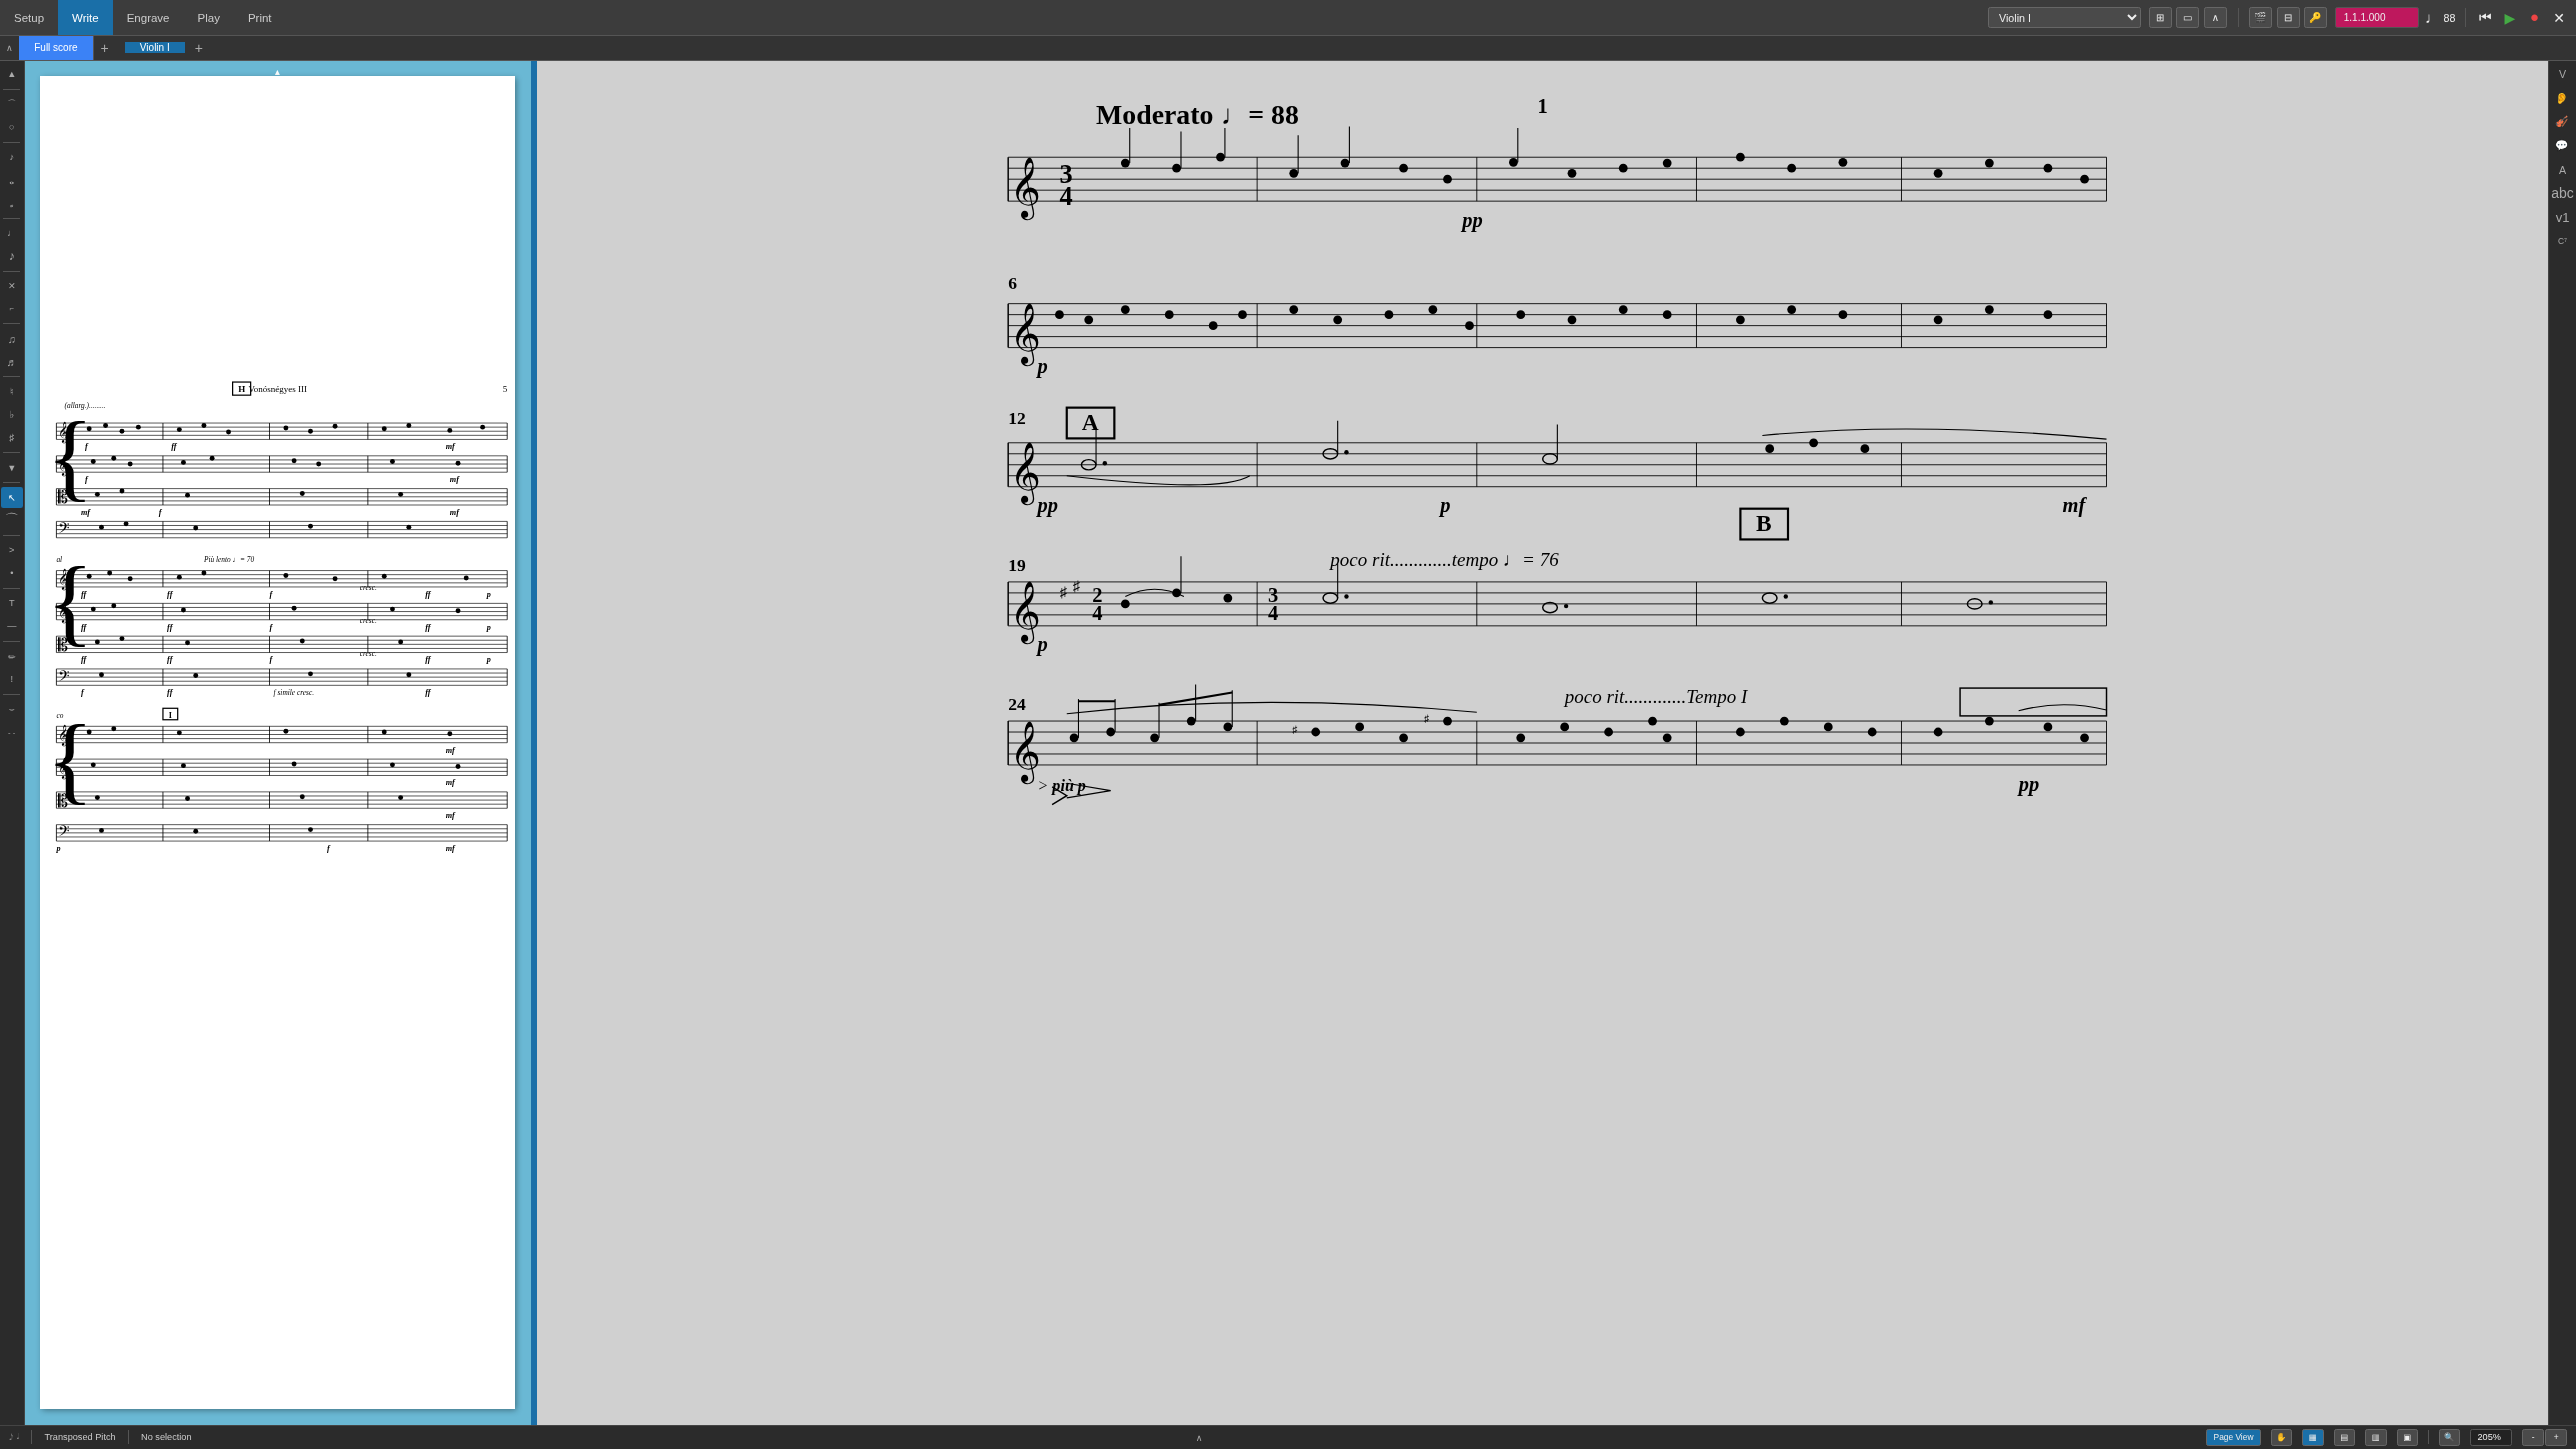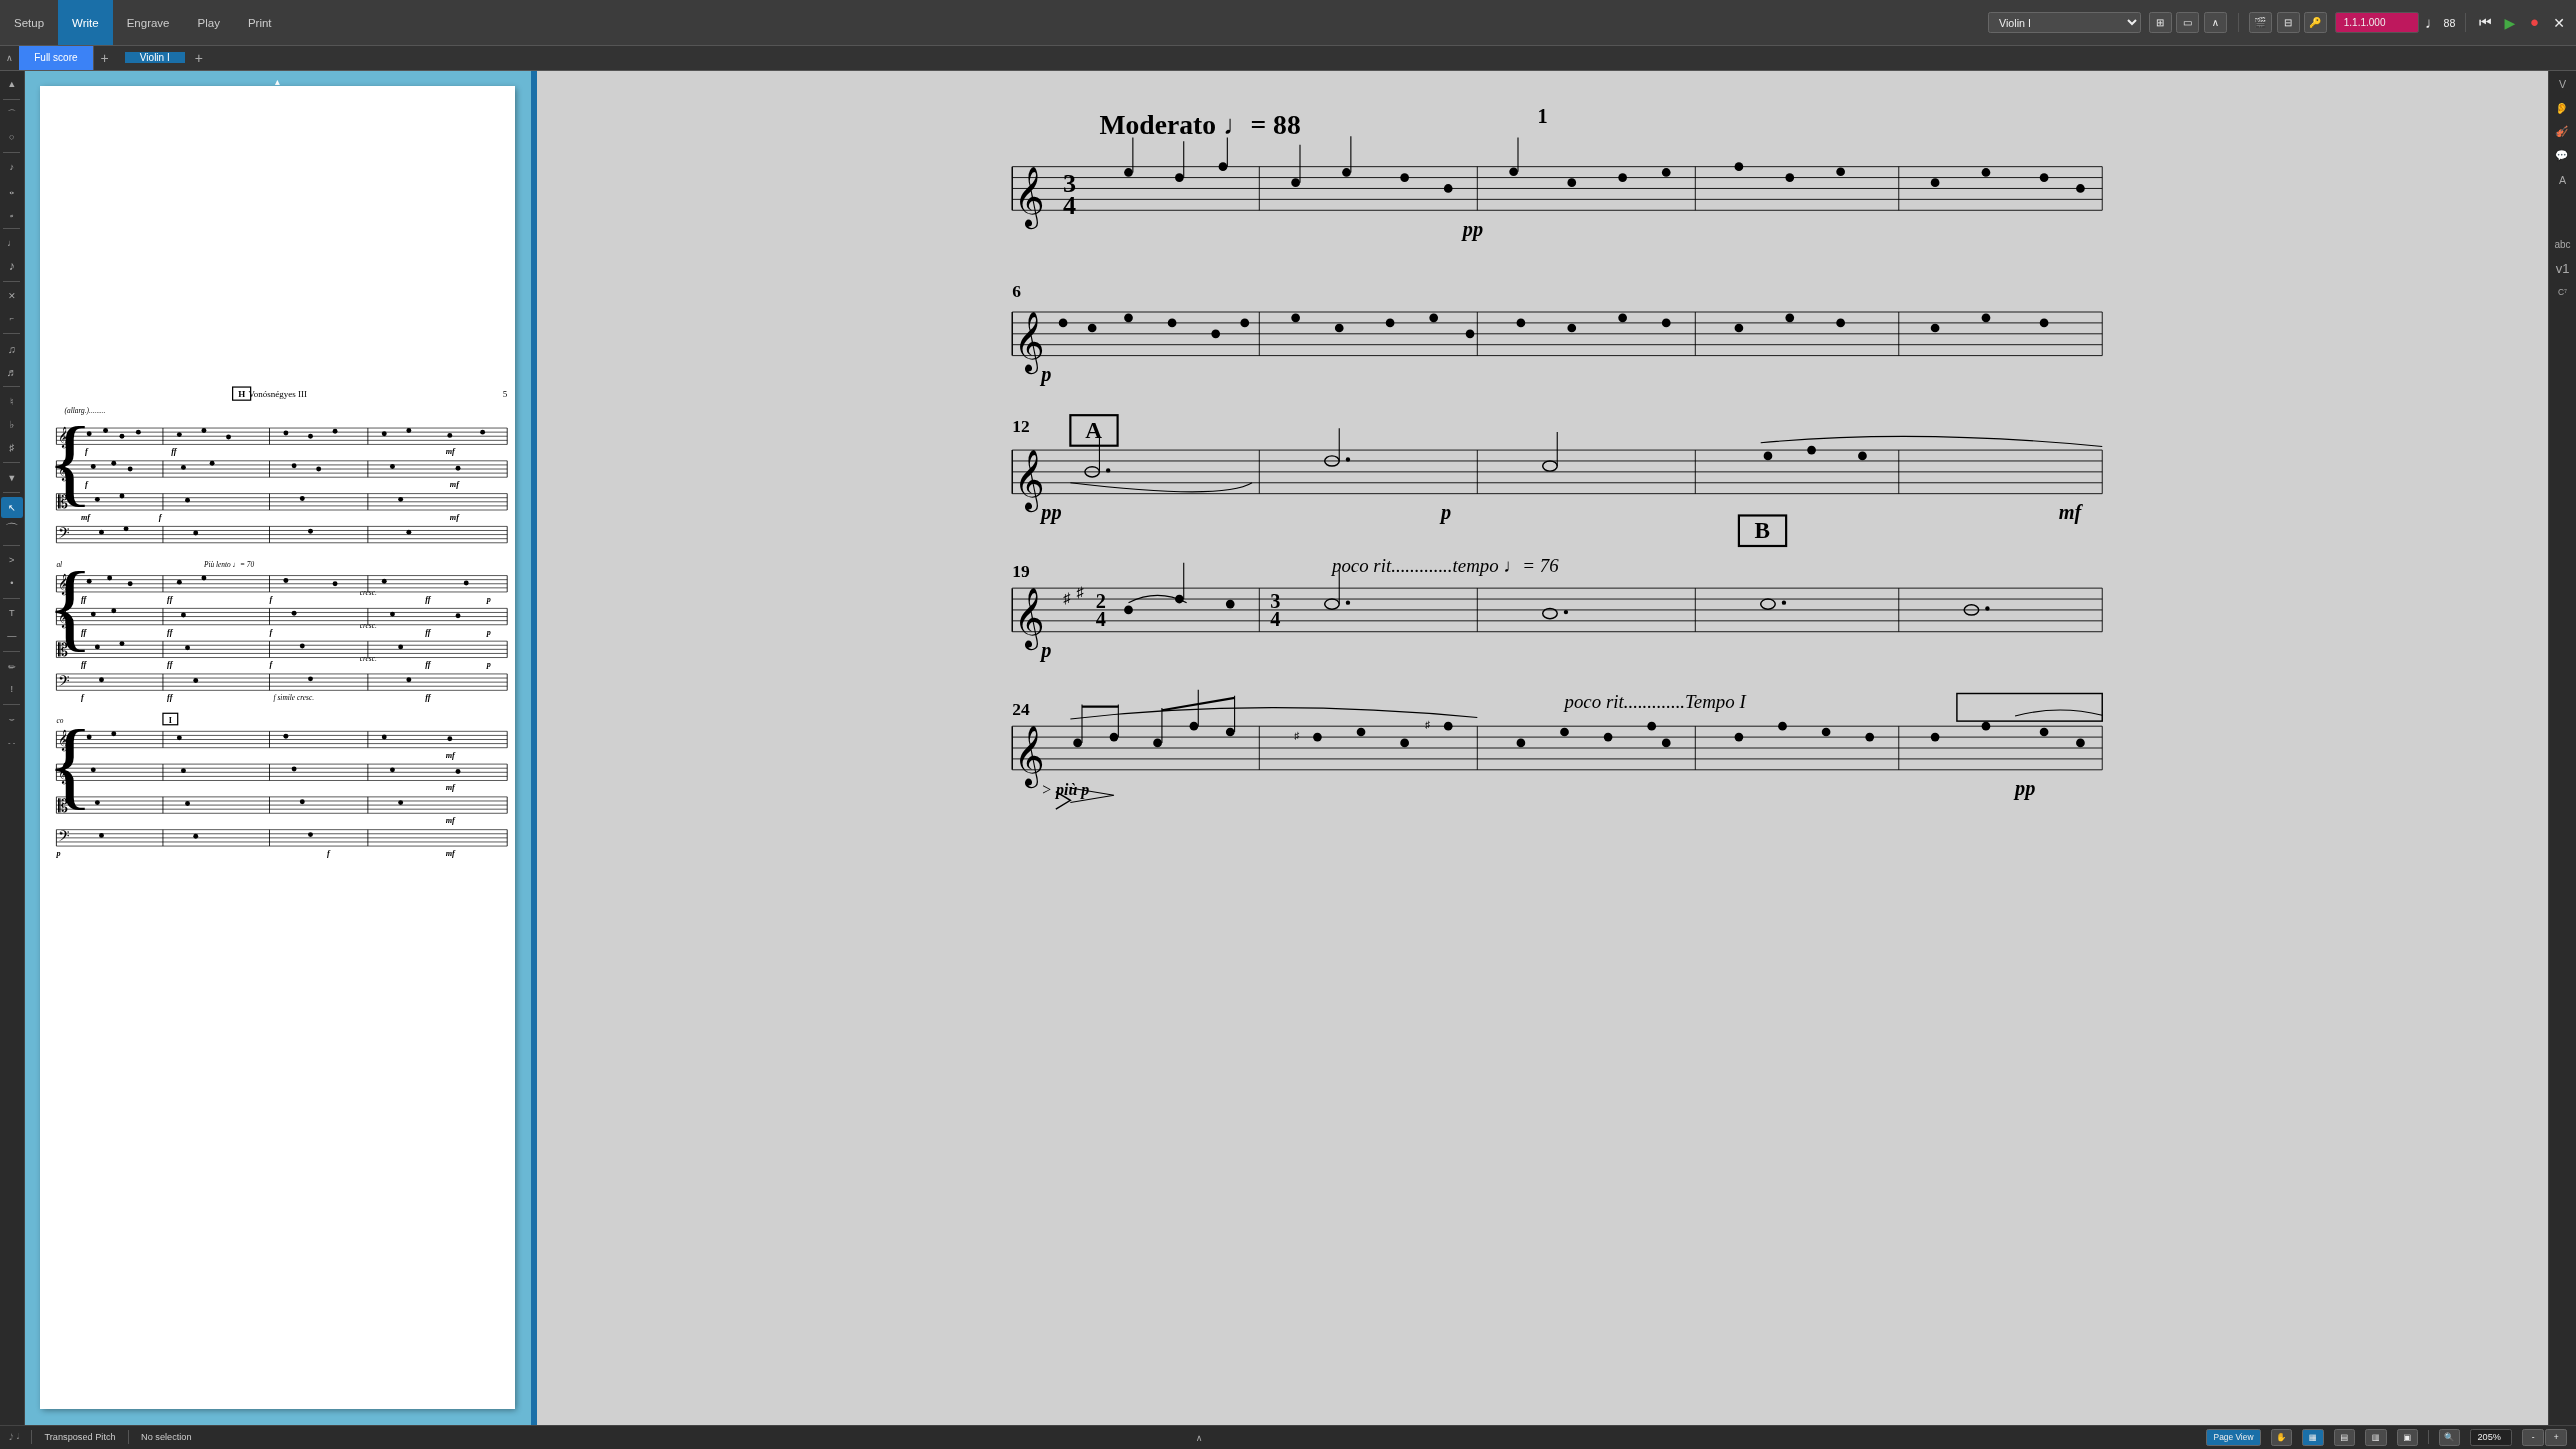--- a/index.html
+++ b/index.html
@@ -1,20 +1,20 @@
 <!DOCTYPE html>
 <html style="font-size:12.3px"><head>
   <meta charset="utf-8">
   <style>
     * { box-sizing: border-box; margin: 0; padding: 0; }
     body { background: #2b2b2b; font-family: 'Arial', sans-serif; width: 2576px; height: 1449px; overflow: hidden; display: flex; flex-direction: column; }
 
     
     .menu-bar {
-      display: flex; align-items: center; background: #3c3c3c; height: 46px; flex-shrink: 0; border-bottom: 0.8px solid #555;
+      display: flex; align-items: center; background: #3c3c3c; height: 36px; flex-shrink: 0; border-bottom: 0.8px solid #555;
     }
     .menu-tab {
       padding: 0 14px; height: 100%; display: flex; align-items: center; font-size: 11.5px; color: #ccc; cursor: pointer;
     }
     .menu-tab.active { background: #1a6fa8; color: #fff; }
 
     .menu-spacer { flex: 1; }
 
     .instrument-select {
       background: #4a4a4a; border: 0.8px solid #666; color: #eee; font-size: 10.7px;
@@ -817,21 +817,21 @@
       </svg>
     </div>
   </div>
 
   <div class="right-sidebar">
     <div class="toolbar-icon" style="color:#aaa;font-size:10.7px;">V</div>
     <div class="toolbar-icon" style="color:#aaa;font-size:10.7px;">👂</div>
     <div class="toolbar-icon" style="color:#aaa;font-size:10.7px;">🎻</div>
     <div class="toolbar-icon" style="color:#aaa;font-size:10.7px;">💬</div>
     <div class="toolbar-icon" style="color:#aaa;font-size:10.7px;">A</div>
-    <div class="toolbar-icon" style="color:#aaa;font-size:10px;margin-top:41px;">abc</div>
+    <div class="toolbar-icon" style="color:#aaa;font-size:14px;">abc</div>
     <div class="toolbar-icon" style="color:#aaa;font-size:13px;">v1</div>
     <div class="toolbar-icon" style="color:#aaa;font-size:8.4px;">C⁷</div>
   </div>
 
 </div>
 
 <div class="status-bar">
 
   <div class="status-item">
     <span style="font-size:8.4px;color:#888;">𝅘𝅥𝅮</span>

